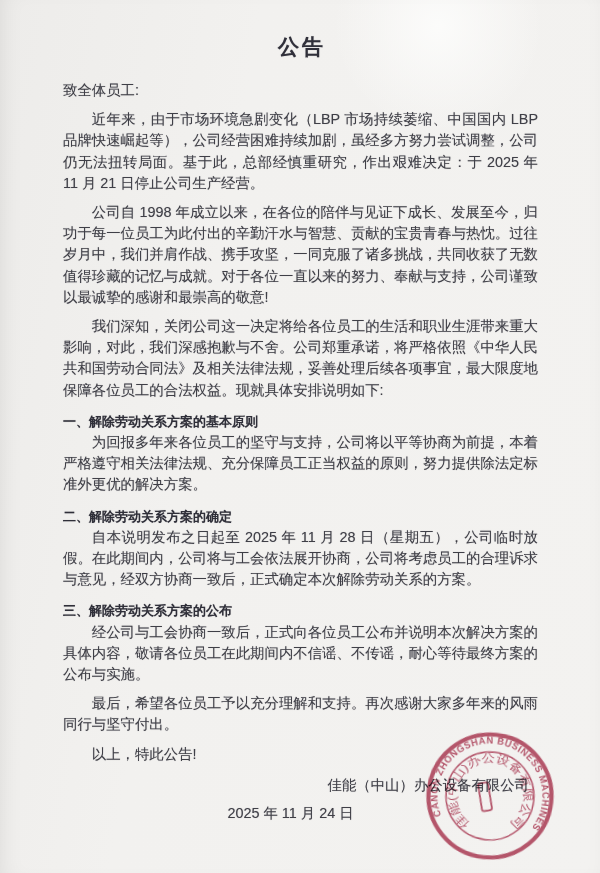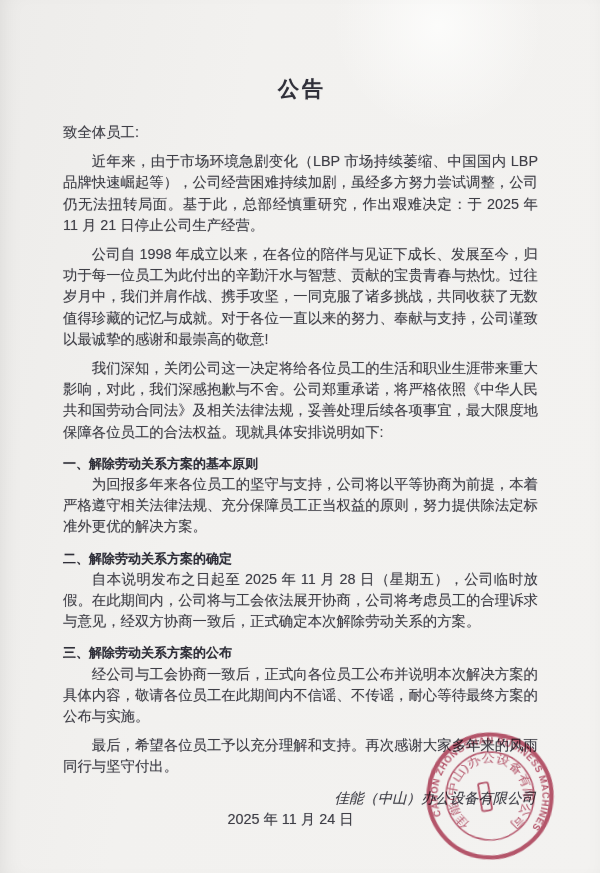--- a/index.html
+++ b/index.html
@@ -11,21 +11,21 @@
     position: relative;
     width: 600px; height: 873px;
     box-sizing: border-box;
     background:
       radial-gradient(circle 150px at 73% 3%, rgba(252,252,251,0.95), rgba(252,252,251,0) 70%),
       linear-gradient(100deg, #edecea 0%, #f2f1ef 35%, #f3f2f0 100%);
     box-shadow: inset 16px 0 26px -18px rgba(0,0,0,0.10), inset -10px 0 22px -16px rgba(0,0,0,0.05);
     color: #3f3f47;
   }
   .content {
-    padding: 76px 62px 0 63px;
+    padding: 34px 62px 0 63px;
     font-size: 14.4px;
     line-height: 21.2px;
     text-align: justify;
     text-shadow: 0 0 0.9px rgba(62,62,72,0.38);
   }
   .title {
     margin: 0;
     text-align: center;
     font-size: 21px;
     line-height: 26px;
@@ -42,21 +42,21 @@
     font-size: 13px;
     line-height: 21.2px;
     font-weight: 700;
     color: #2f2f39;
   }
   p.secbody { margin: 0; }
   .sig {
     margin: 10px 2px 0 0;
     text-align: right;
   }
-  .sig .company { margin: 0; font-style: italic; }
+  .sig .company { margin: 7px; }
   .sig .date { margin: 0 18px 0 0; text-align: center; }
   .stamp {
     position: absolute;
     left: 398px; top: 704px;
     width: 184px; height: 184px;
     transform: rotate(6deg);
     opacity: 0.84;
     mix-blend-mode: multiply;
     pointer-events: none;
   }
@@ -88,20 +88,21 @@
       <h2 class="sec">二、解除劳动关系方案的确定</h2>
       <p class="body indent secbody">自本说明发布之日起至 2025 年 11 月 28 日（星期五），公司临时放假。在此期间内，公司将与工会依法展开协商，公司将考虑员工的合理诉求与意见，经双方协商一致后，正式确定本次解除劳动关系的方案。</p>
     </div>
 
     <div>
       <h2 class="sec">三、解除劳动关系方案的公布</h2>
       <p class="body indent secbody">经公司与工会协商一致后，正式向各位员工公布并说明本次解决方案的具体内容，敬请各位员工在此期间内不信谣、不传谣，耐心等待最终方案的公布与实施。</p>
     </div>
 
     <p class="body indent">最后，希望各位员工予以充分理解和支持。再次感谢大家多年来的风雨同行与坚守付出。</p>
+    <p class="body indent">以上，特此公告!</p>
 
     <div class="sig">
       <p class="company">佳能（中山）办公设备有限公司</p>
       <p class="date">2025 年 11 月 24 日</p>
     </div>
   </div>
 
   <div class="stamp">
     <svg viewBox="0 0 184 184" aria-hidden="true">
       <defs>

